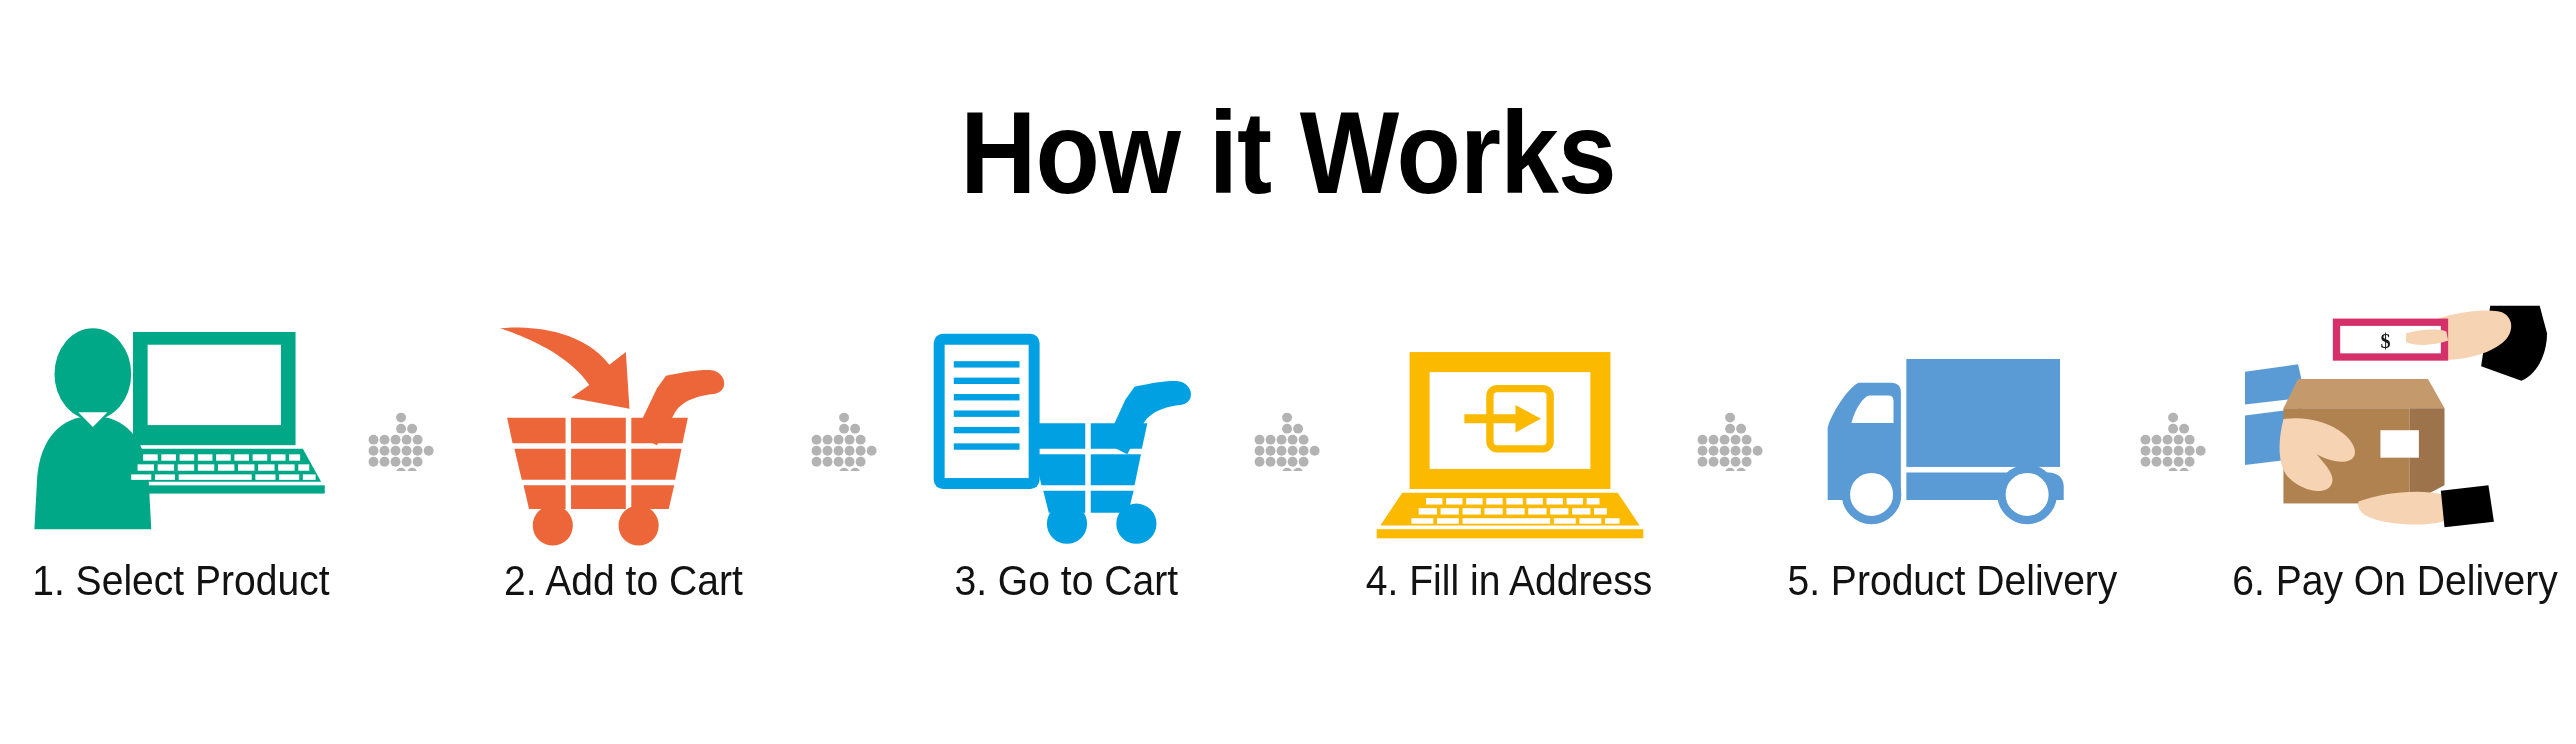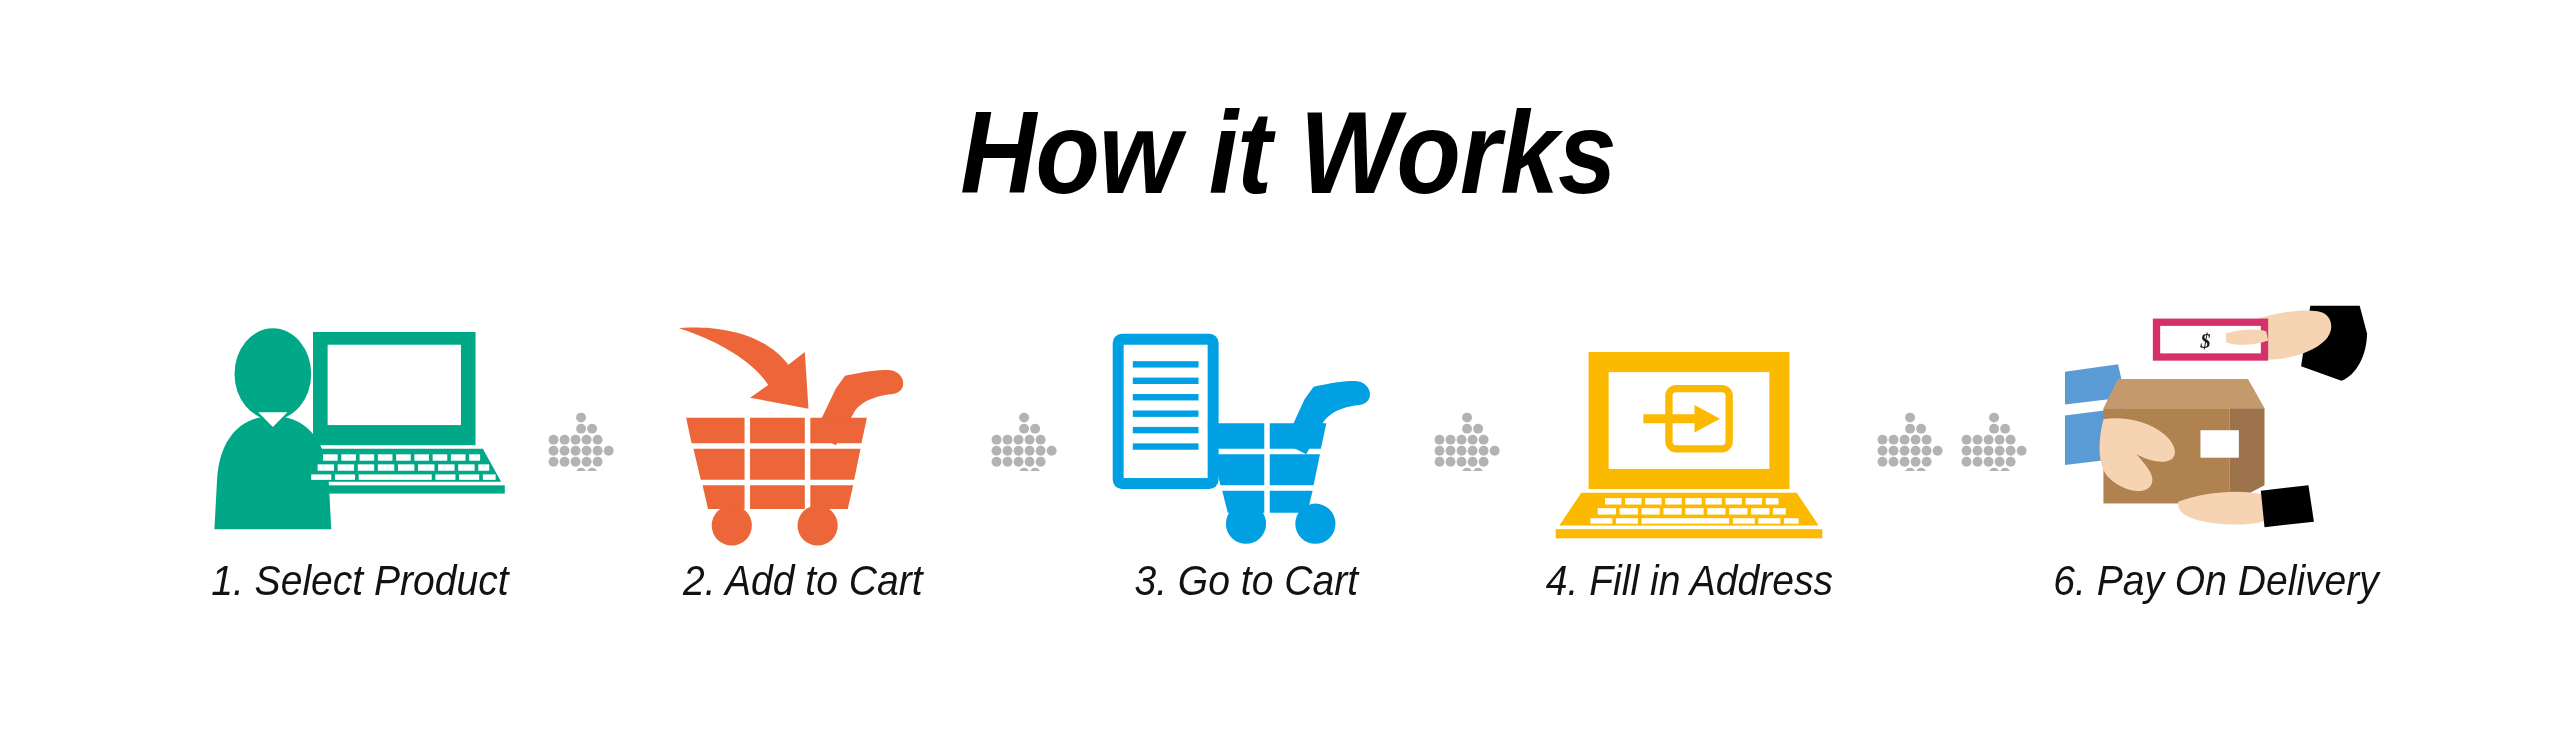--- a/index.html
+++ b/index.html
@@ -13,21 +13,20 @@
     height: 745px;
     overflow: hidden;
     font-family: "Liberation Sans", "DejaVu Sans", sans-serif;
     position: relative;
   }
   .page {
     position: relative;
     width: 2576px;
     height: 745px;
     background: #ffffff;
-    font-style: italic;
   }
 
   
   .title {
     position: absolute;
     left: 0;
     top: 84px;
     width: 2576px;
     text-align: center;
     font-family: "Liberation Sans Narrow", "Liberation Sans", sans-serif;
@@ -373,20 +372,38 @@
             <circle cx="30" cy="54" r="5.4"></circle>
             <circle cx="42" cy="54" r="5.4"></circle>
             <circle cx="54" cy="54" r="5.4"></circle>
           <circle cx="36" cy="66" r="5.4"></circle>
             <circle cx="48" cy="66" r="5.4"></circle>
           <circle cx="36" cy="78" r="5.4"></circle>
         </g>
       </svg>
     </div>
 
+    <div class="step">
+      <div class="icon-box">
+        <svg width="284" height="183" viewBox="0 0 310 200">
+
+          <rect x="104" y="12" width="168" height="118" fill="#5B9BD5"></rect>
+
+          <path d="M104 136 L 258 136 C 272 136 276 144 276 152 L 276 166 L 104 166 Z" fill="#5B9BD5"></path>
+
+          <path d="M18 88 C 18 80 38 44 52 38 L 88 38 C 94 38 98 42 98 48 L 98 166 L 18 166 Z" fill="#5B9BD5"></path>
+
+          <path d="M44 82 C 48 66 58 52 64 52 L 84 52 C 88 52 90 54 90 58 L 90 82 Z" fill="#FFFFFF"></path>
+
+          <circle cx="66" cy="160" r="28" fill="#FFFFFF" stroke="#5B9BD5" stroke-width="9"></circle>
+          <circle cx="236" cy="160" r="28" fill="#FFFFFF" stroke="#5B9BD5" stroke-width="9"></circle>
+        </svg>
+      </div>
+      <div class="step-label">5. Product Delivery</div>
+    </div>
 
     <div class="sep">
       <svg width="68" height="59" viewBox="0 0 74 64">
         <g fill="#B3B3B3">
           <circle cx="36" cy="6" r="5.4"></circle>
           <circle cx="36" cy="18" r="5.4"></circle>
             <circle cx="48" cy="18" r="5.4"></circle>
           <circle cx="6" cy="30" r="5.4"></circle>
             <circle cx="18" cy="30" r="5.4"></circle>
             <circle cx="30" cy="30" r="5.4"></circle>

